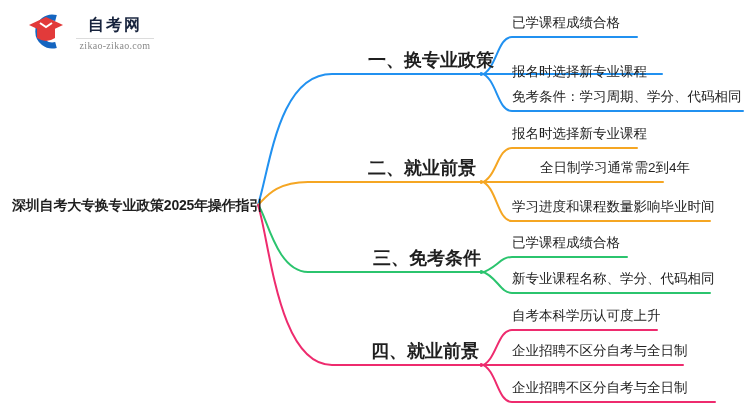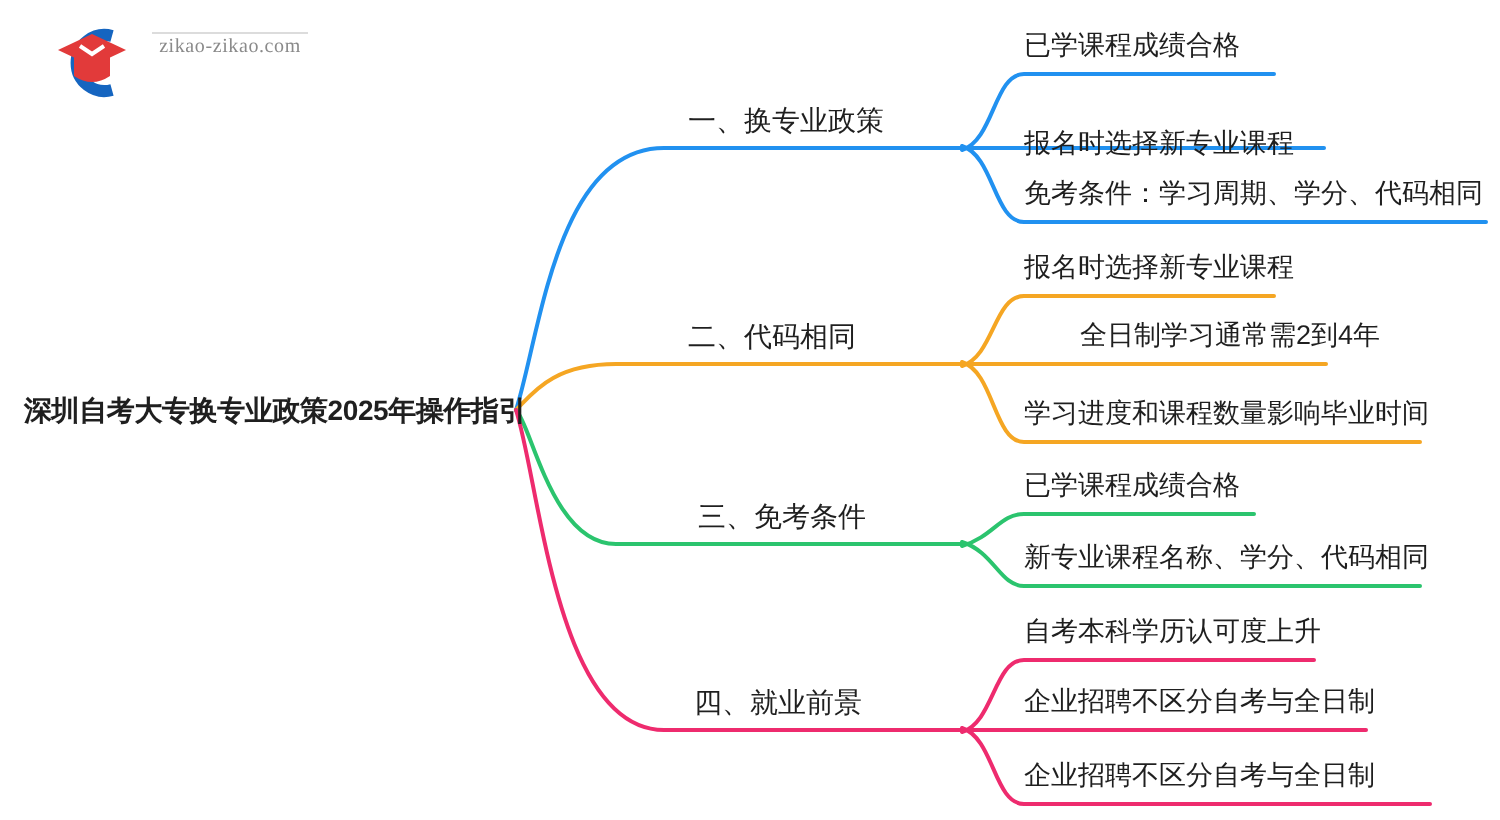--- a/index.html
+++ b/index.html
@@ -6,21 +6,21 @@
   body{
     width:750px;height:410px;position:relative;overflow:hidden;
     background:#ffffff;
     font-family:"Liberation Sans","DejaVu Sans",sans-serif;
     color:#1f1f1f;
   }
   #map-svg{position:absolute;left:0;top:0;}
   #map-svg path{fill:none;stroke-width:2;stroke-linecap:round;}
   .node{position:absolute;white-space:nowrap;line-height:20px;}
   .root-title{left:12px;top:195px;font-size:14px;font-weight:bold;letter-spacing:-0.2px;}
-  .branch-label{font-size:14px;font-weight:normal;}
+  .branch-label{font-size:18px;font-weight:bold;margin-left:24px;}
   .leaf-label{font-size:13.5px;font-weight:500;left:512px;}
   
   .b1{left:344px;top:50px;}
   .b2{left:344px;top:158px;}
   .b3{left:349px;top:248px;}
   .b4{left:347px;top:341px;}
   
   .b1l1{top:13px;} .b1l2{top:62px;} .b1l3{top:87px;}
   .b2l1{top:124px;} .b2l2{top:158px;margin-left:28px;} .b2l3{top:197px;}
   .b3l1{top:233px;} .b3l2{top:269px;}
@@ -59,29 +59,30 @@
 </svg>
 
 <div class="logo">
   <svg class="logo-icon" viewBox="0 0 36 38">
     <path d="M28,6 A14,14 0 1,0 28,33" fill="none" stroke="#1565c0" stroke-width="6"></path>
     <polygon points="18,5 35,13 18,21 1,13" fill="#e23a3a"></polygon>
     <path d="M9,16 L9,26 Q18,32 27,26 L27,16 Z" fill="#e23a3a"></path>
     <polyline points="12,11 18,15 24,11" fill="none" stroke="#ffffff" stroke-width="2"></polyline>
   </svg>
   <div class="logo-text">
+    <div class="logo-name">自考网</div>
     <div class="logo-sep"></div>
     <div class="logo-url">zikao-zikao.com</div>
   </div>
 </div>
 
 <div class="node root-title">深圳自考大专换专业政策2025年操作指引</div>
 
 <div class="node branch-label b1">一、换专业政策</div>
-<div class="node branch-label b2">二、代码相同</div>
+<div class="node branch-label b2">二、就业前景</div>
 <div class="node branch-label b3">三、免考条件</div>
 <div class="node branch-label b4">四、就业前景</div>
 
 <div class="node leaf-label b1l1">已学课程成绩合格</div>
 <div class="node leaf-label b1l2">报名时选择新专业课程</div>
 <div class="node leaf-label b1l3">免考条件：学习周期、学分、代码相同</div>
 
 <div class="node leaf-label b2l1">报名时选择新专业课程</div>
 <div class="node leaf-label b2l2">全日制学习通常需2到4年</div>
 <div class="node leaf-label b2l3">学习进度和课程数量影响毕业时间</div>

